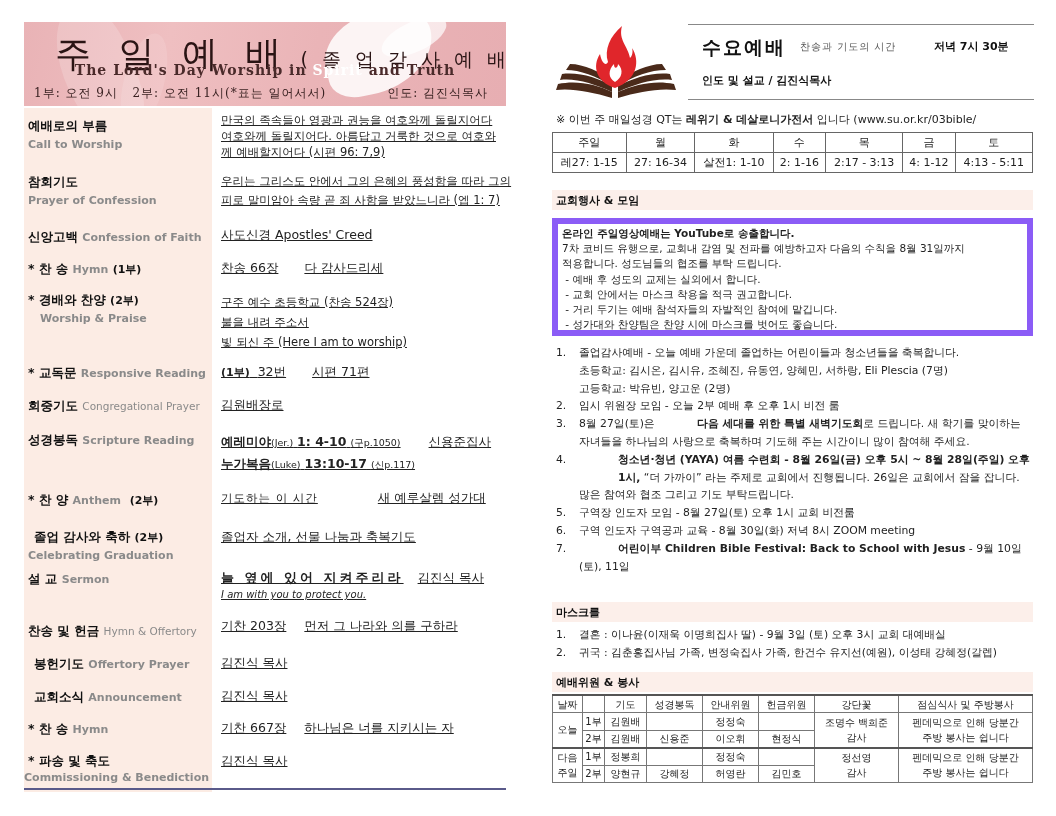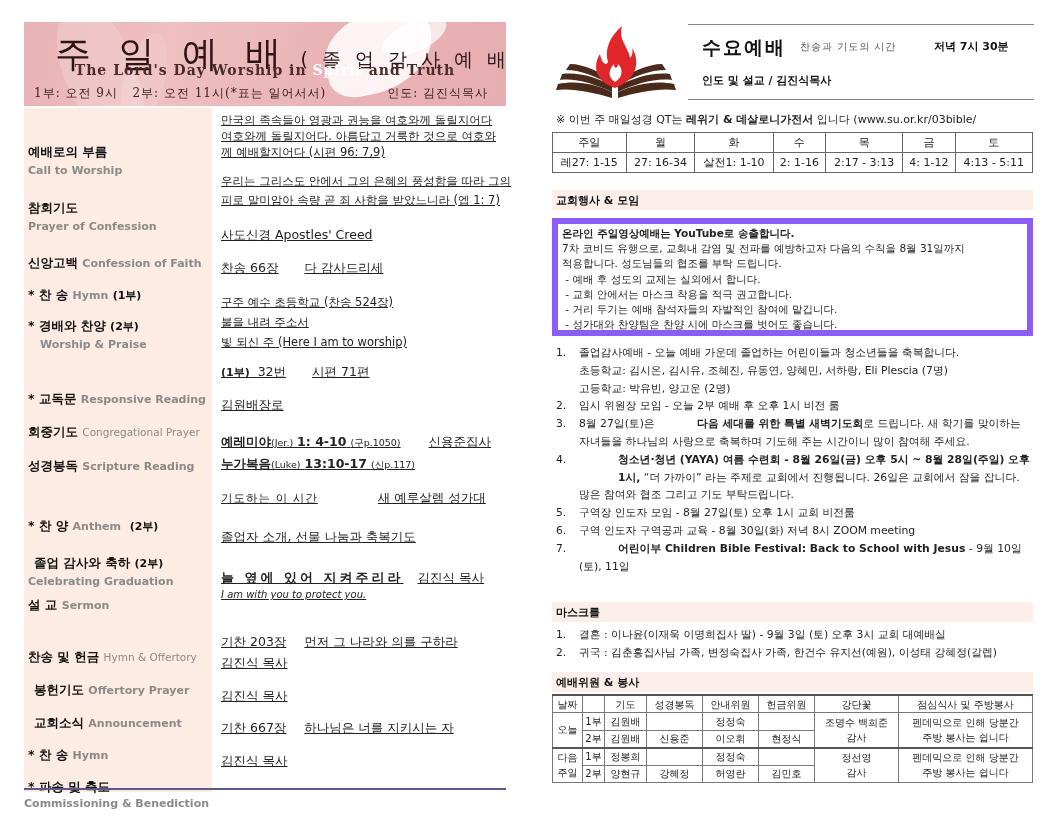--- a/index.html
+++ b/index.html
@@ -20,21 +20,21 @@
   .hero-title { position: absolute; left: 0; right: 0; top: 8px; text-align: center; white-space: nowrap; }
   .hero-title .main { font-size: 36px; font-weight: normal; color: #2a1414; letter-spacing: 8px; margin-left: 31px; }
   .hero-title .sub { font-size: 19px; color: #2a1414; letter-spacing: 4px; margin-left: 6px; }
   .hero-eng { position: absolute; left: 0; right: 0; top: 40px; text-align: center; font-family: "DejaVu Serif", serif; font-weight: bold; font-size: 14px; color: #4a2a2a; letter-spacing: 1px; }
   .hero-eng .light { color: #fff; }
   .hero-info { position: absolute; left: 10px; right: 18px; top: 63px; font-family: "DejaVu Serif", serif; font-size: 12px; color: #3a2222; display: flex; justify-content: space-between; }
   .hero-info span.sp { letter-spacing: 1px; }
 
   .order { position: absolute; top: 86px; left: 0; width: 482px; }
   .order .labelcol { position: absolute; left: 0; top: 0; width: 188px; height: 684px; background: #fcece4; }
-  .lbl { position: absolute; left: 4px; font-size: 12.5px; font-weight: bold; color: #111; white-space: nowrap; margin-top: 26px; }
+  .lbl { position: absolute; left: 4px; font-size: 12.5px; font-weight: bold; color: #111; white-space: nowrap; }
   .lbl .en { font-weight: bold; color: #8a8a8a; font-size: 11px; }
   .lbl .enb { font-weight: normal; color: #8a8a8a; font-size: 10.5px; }
   .lbl .small { font-size: 11px; }
   .lbl .sublbl { display: block; font-size: 11px; font-weight: bold; color: #8a8a8a; margin-top: 3px; }
   .val { position: absolute; left: 197px; font-size: 12.5px; color: #222; white-space: nowrap; text-decoration: underline; }
   .val.sm { font-size: 11.5px; line-height: 16px; }
   .val .b { font-weight: bold; }
   .val .tiny { font-size: 9.5px; }
   .val .serif { font-family: "DejaVu Serif", serif; font-weight: bold; letter-spacing: 3px; font-size: 13px; }
   .val .ital { font-style: italic; font-size: 10px; display: block; margin-top: 2px; }
@@ -142,21 +142,21 @@
     <div class="lbl" style="top:421px; left:10px"><span>졸업 감사와 축하</span> <span class="small">(2부)</span><span class="sublbl" style="margin-left:-6px">Celebrating Graduation</span></div>
     <div class="val" style="top:421px">졸업자 소개, 선물 나눔과 축복기도</div>
 
     <div class="lbl" style="top:463px"><span>설 교</span> <span class="en">Sermon</span></div>
     <div class="val" style="top:461px">
       <span class="serif">늘 옆에 있어 지켜주리라</span><span style="display:inline-block;width:14px"></span><span>김진식 목사</span>
       <span class="ital">I am with you to protect you.</span>
     </div>
 
     <div class="lbl" style="top:515px"><span>찬송 및 헌금</span> <span class="enb">Hymn &amp; Offertory</span></div>
-    <div class="val" style="top:526px"><span>기찬 203장</span><span style="display:inline-block;width:18px"></span><span>먼저 그 나라와 의를 구하라</span></div>
+    <div class="val" style="top:510px"><span>기찬 203장</span><span style="display:inline-block;width:18px"></span><span>먼저 그 나라와 의를 구하라</span></div>
 
     <div class="lbl" style="top:548px; left:10px"><span>봉헌기도</span> <span class="en">Offertory Prayer</span></div>
     <div class="val" style="top:547px">김진식 목사</div>
 
     <div class="lbl" style="top:581px; left:10px"><span>교회소식</span> <span class="en">Announcement</span></div>
     <div class="val" style="top:580px">김진식 목사</div>
 
     <div class="lbl" style="top:613px"><span>* 찬 송</span> <span class="en">Hymn</span></div>
     <div class="val" style="top:612px"><span>기찬 667장</span><span style="display:inline-block;width:18px"></span><span>하나님은 너를 지키시는 자</span></div>
 

